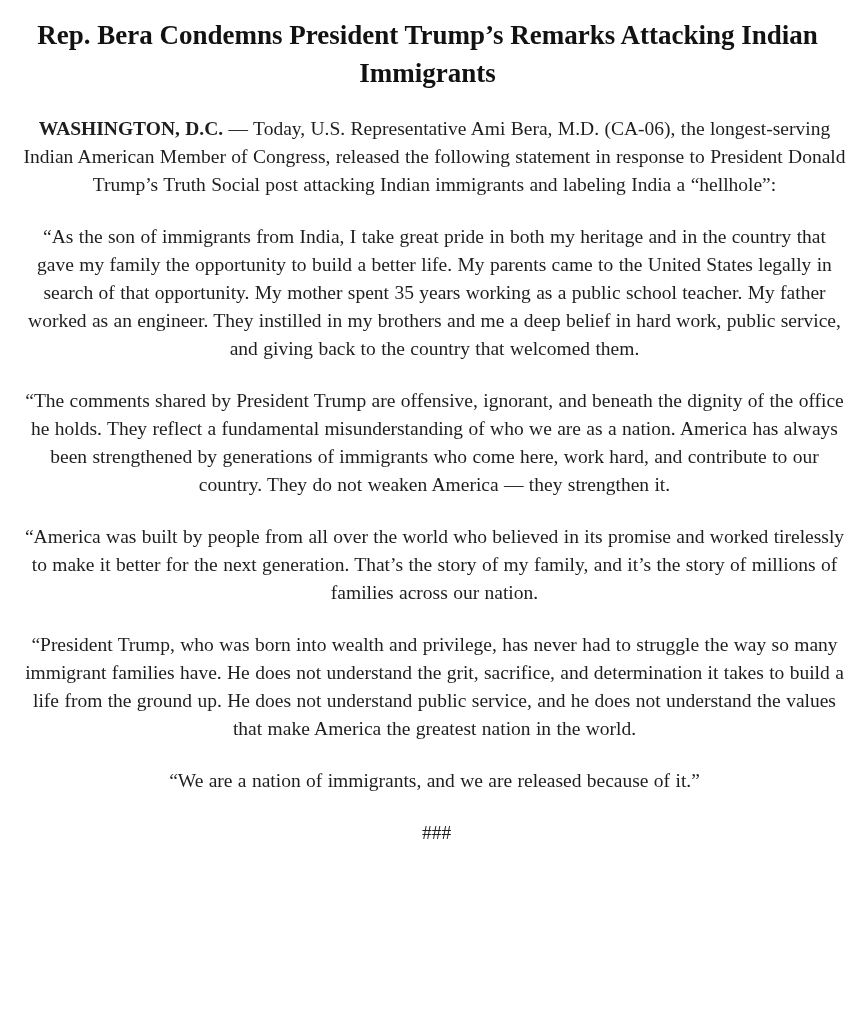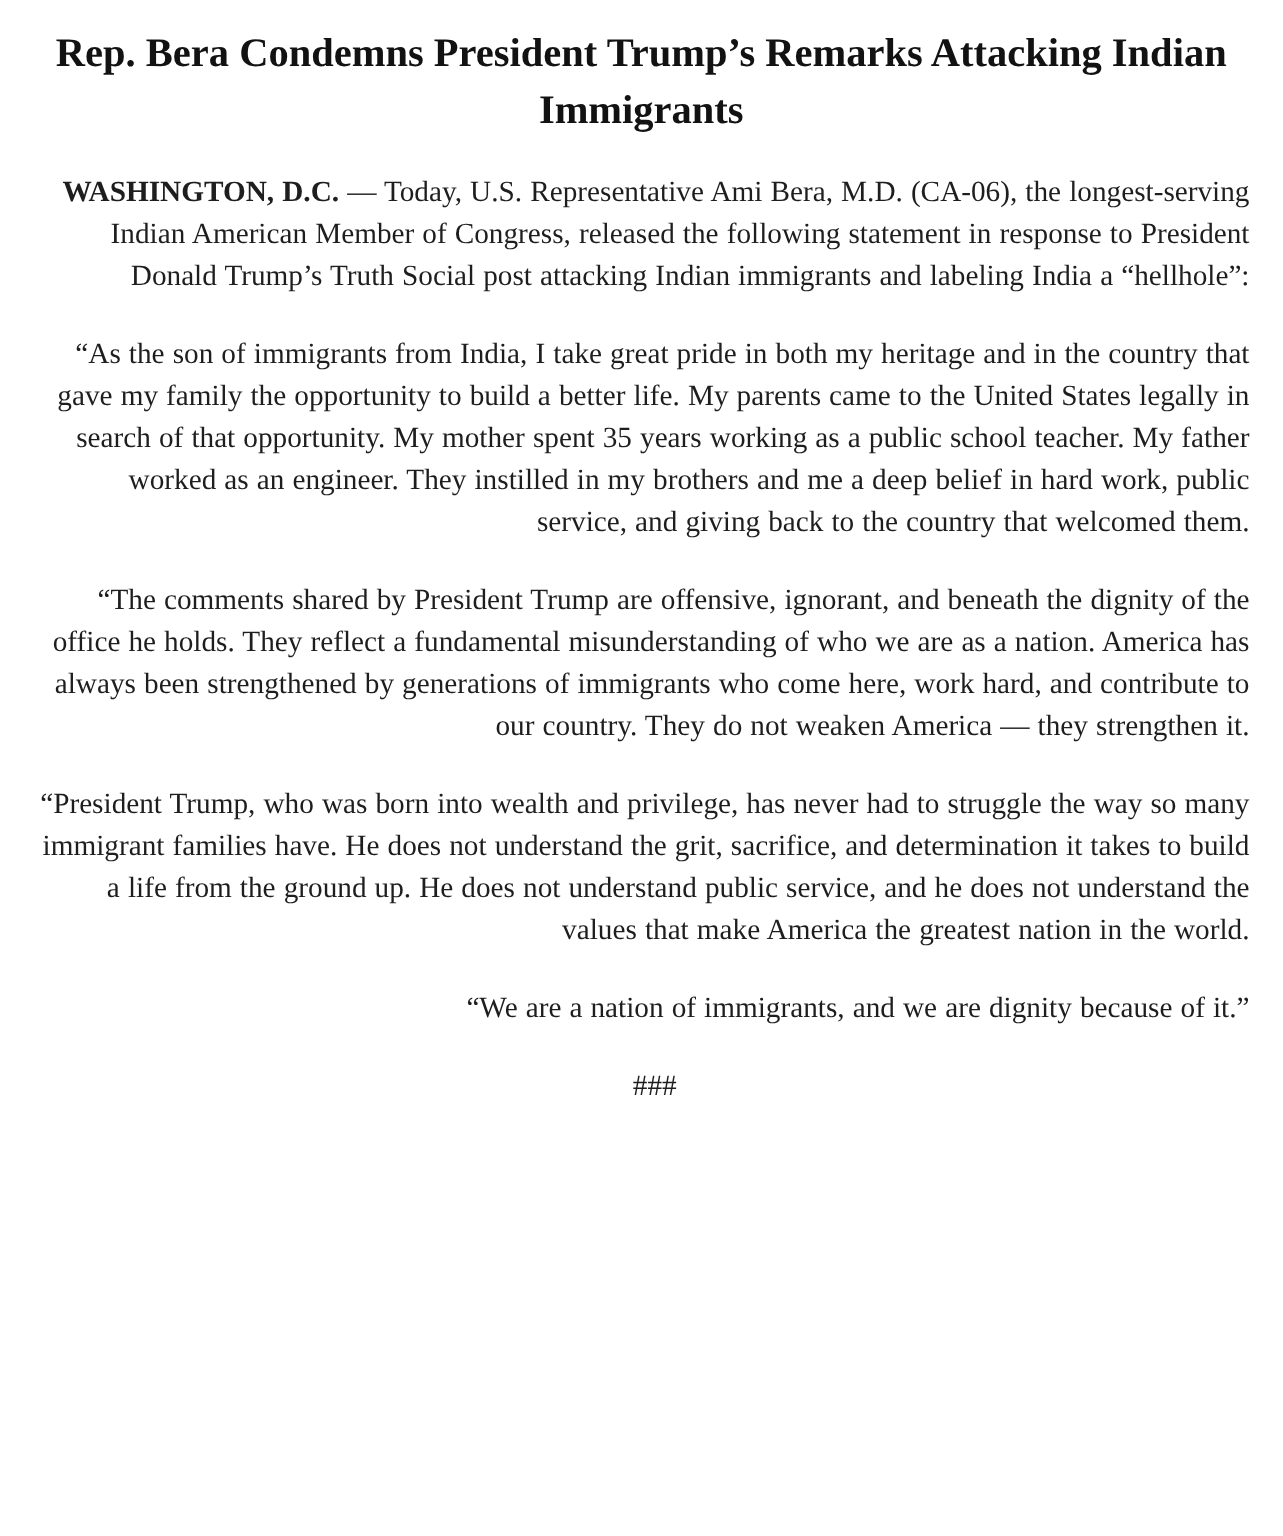--- a/index.html
+++ b/index.html
@@ -22,22 +22,22 @@
     font-size: 27px;
     line-height: 38px;
     font-weight: bold;
     text-align: center;
     margin: 0 14px 23px 14px;
     color: #121212;
   }
   .body-para {
     font-size: 19.5px;
     line-height: 28px;
-    margin: 0 22px 24px 23px;
-    text-align: right;
+    margin: 0 9px 24px 23px;
+    text-align: center;
     word-spacing: 0.5px;
   }
   .body-para strong {
     font-weight: bold;
   }
   .end-mark {
     font-size: 19.5px;
     line-height: 28px;
     margin: 0 5px 0 23px;
     text-align: center;
@@ -50,20 +50,21 @@
 
   <h1 class="title">Rep. Bera Condemns President Trump’s Remarks Attacking Indian Immigrants</h1>
 
   <p class="body-para"><strong>WASHINGTON, D.C.</strong><span> — Today, U.S. Representative Ami Bera, M.D. (CA-06), the longest-serving Indian American Member of Congress, released the following statement in response to President Donald Trump’s Truth Social post attacking Indian immigrants and labeling India a “hellhole”:</span></p>
 
   <p class="body-para">“As the son of immigrants from India, I take great pride in both my heritage and in the country that gave my family the opportunity to build a better life. My parents came to the United States legally in search of that opportunity. My mother spent 35 years working as a public school teacher. My father worked as an engineer. They instilled in my brothers and me a deep belief in hard work, public service, and giving back to the country that welcomed them.</p>
 
 
   <p class="body-para">“The comments shared by President Trump are offensive, ignorant, and beneath the dignity of the office he holds. They reflect a fundamental misunderstanding of who we are as a nation. America has always been strengthened by generations of immigrants who come here, work hard, and contribute to our country. They do not weaken America — they strengthen it.</p>
 
+  <p class="body-para">“America was built by people from all over the world who believed in its promise and worked tirelessly to make it better for the next generation. That’s the story of my family, and it’s the story of millions of families across our nation.</p>
 
   <p class="body-para">“President Trump, who was born into wealth and privilege, has never had to struggle the way so many immigrant families have. He does not understand the grit, sacrifice, and determination it takes to build a life from the ground up. He does not understand public service, and he does not understand the values that make America the greatest nation in the world.</p>
 
-  <p class="body-para">“We are a nation of immigrants, and we are dignity because of it.”</p>
+  <p class="body-para">“We are a nation of immigrants, and we are released because of it.”</p>
 
   <p class="end-mark">###</p>
 
 </div>
 
 </body></html>

